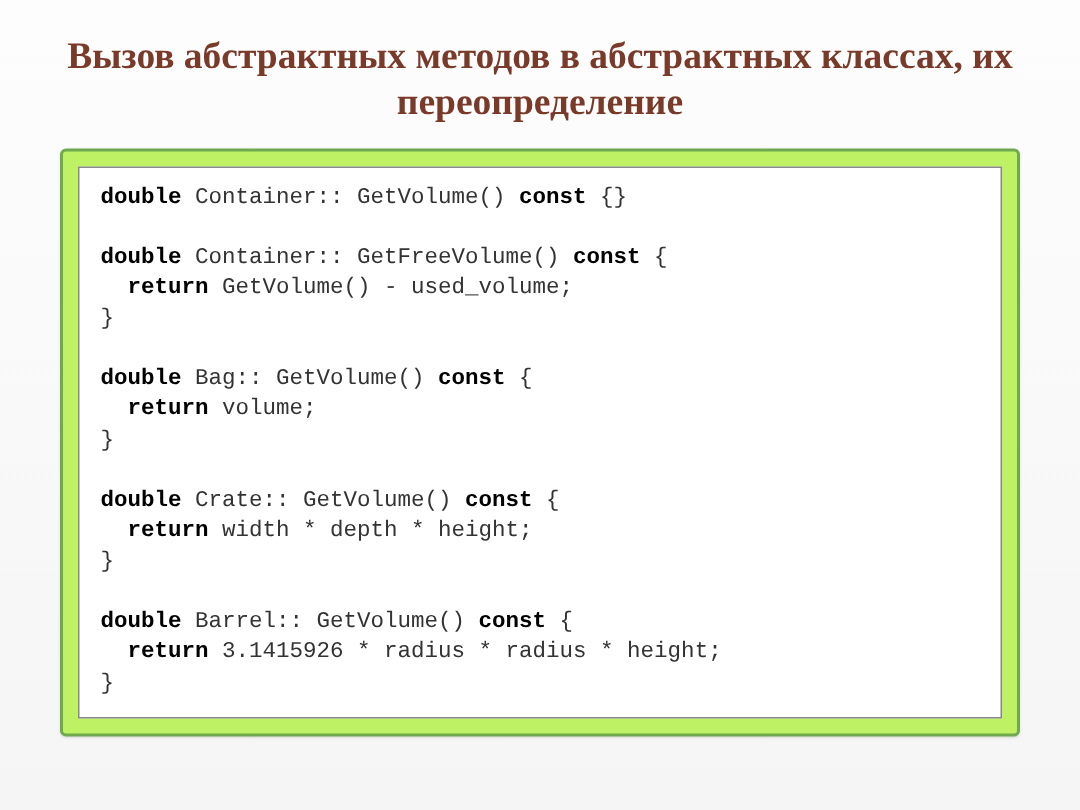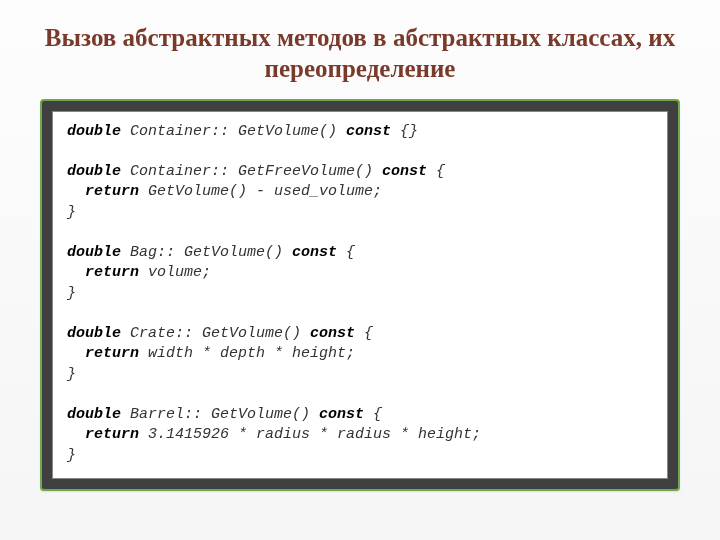--- a/index.html
+++ b/index.html
@@ -19,26 +19,25 @@
   }
   .title {
     text-align: center;
     font-size: 25px;
     line-height: 1.25;
     color: #7a3a2a;
     font-family: "Palatino Linotype", Georgia, serif;
     margin: 0 0 14px 0;
   }
   .outer-box {
-    background: #404040;
+    background: #bef264;
     border: 2px solid #6fa84f;
     border-radius: 4px;
     padding: 10px;
     box-shadow: 0 1px 2px rgba(0,0,0,0.1);
-    font-style: italic;
   }
   .code-box {
     background: #ffffff;
     border: 1px solid #888888;
     padding: 10px 14px 12px 14px;
     font-family: "Courier New", Courier, monospace;
     font-size: 15px;
     line-height: 1.35;
     color: #333;
     white-space: pre;

